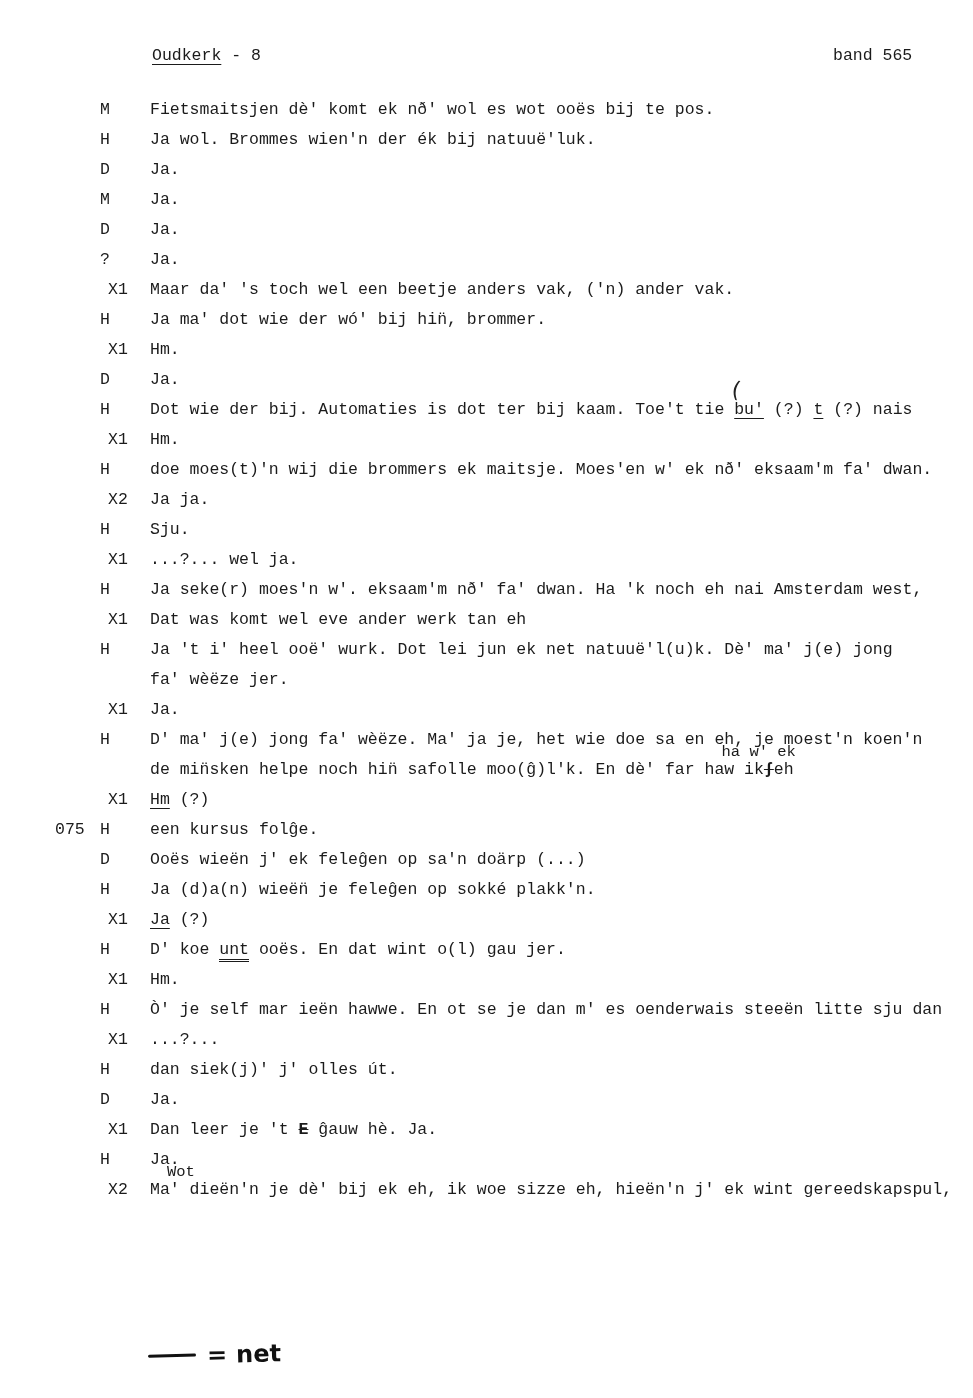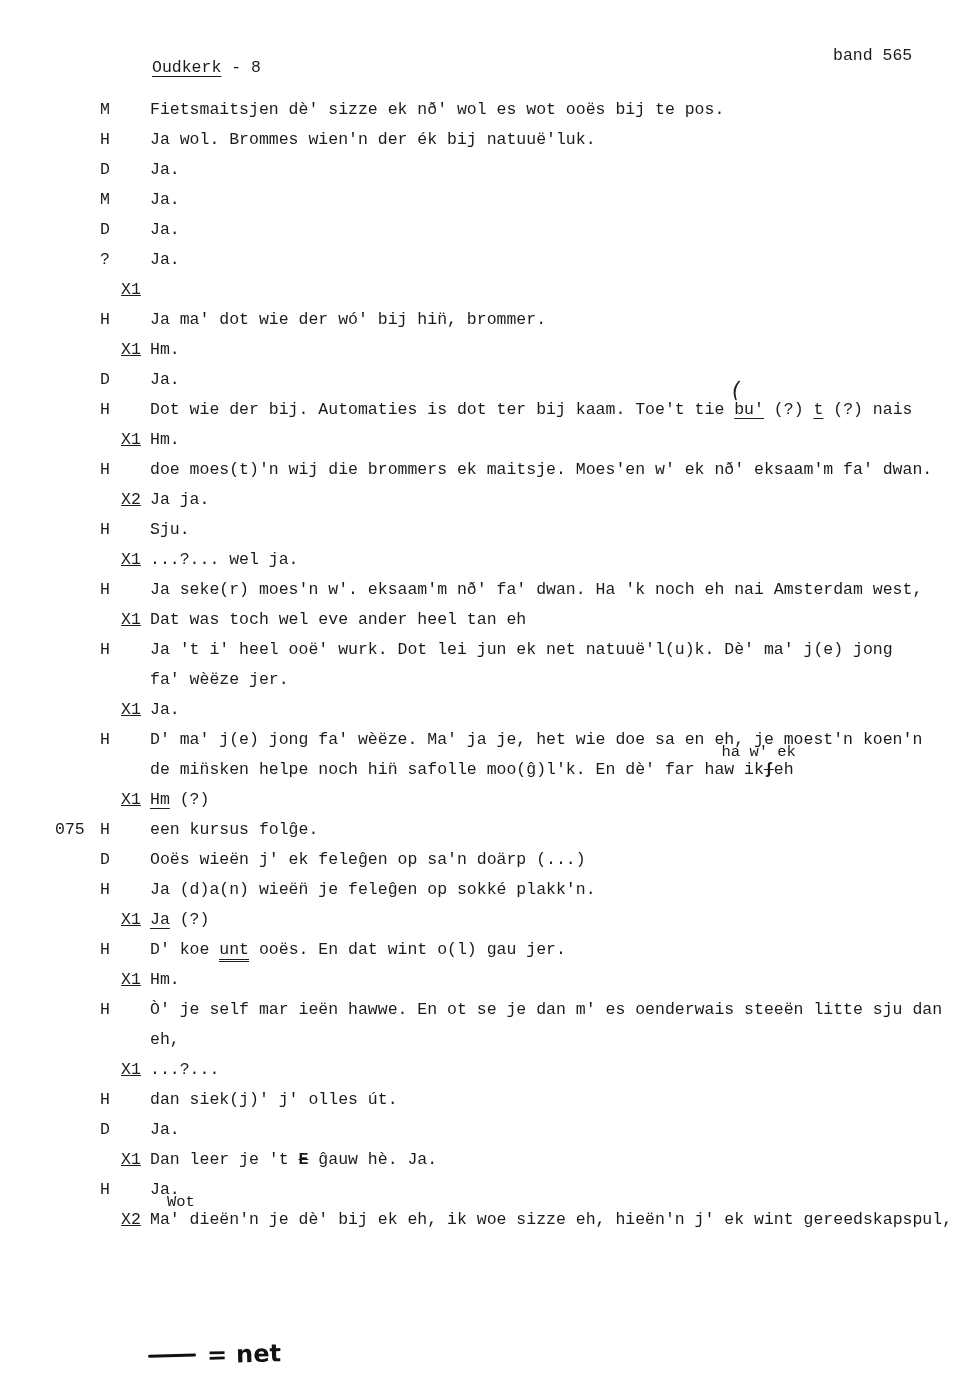--- a/index.html
+++ b/index.html
@@ -2,32 +2,32 @@
 <html><head>
 <meta charset="utf-8">
 <style>
   html,body{margin:0;padding:0;}
   body{
     width:973px;height:1398px;position:relative;overflow:hidden;
     background:#ffffff;color:#1b1b1b;
     font-family:"Liberation Mono","DejaVu Sans Mono",monospace;
   }
   .header{position:absolute;top:46px;left:0;width:973px;height:30px;font-size:16.5px;}
-  .title{position:absolute;left:152px;top:0;white-space:nowrap;margin-top:12px;}
+  .title{position:absolute;left:152px;top:0;white-space:nowrap;}
   .title-underlined{text-decoration:underline;text-underline-offset:4px;}
   .band{position:absolute;left:833px;top:0;white-space:nowrap;}
 
   .transcript{position:absolute;top:95px;left:0;width:973px;}
   .line{
     position:relative;padding-left:150px;min-height:30px;line-height:30px;
     font-size:16.5px;white-space:nowrap;
   }
   .num{position:absolute;left:55px;}
   .sp{position:absolute;left:100px;}
-  .sp.x{left:121px;text-decoration:underline;}
+  .sp.x{left:108px;}
   .seg-u{text-decoration:underline;text-underline-offset:4px;}
   .seg-u2{border-bottom:3px double #1b1b1b;text-align:right;}
   .seg-strike{text-decoration:line-through;font-weight:bold;}
   .seg-over{position:relative;}
   .over-label{position:absolute;left:-3px;top:-15px;font-size:15.5px;line-height:15px;padding-left:20px;}
 
   .paren-mark{
     position:absolute;left:732px;top:377px;font-size:22px;color:#222;
     font-family:"DejaVu Sans",sans-serif;transform:rotate(10deg);
   }
@@ -43,52 +43,51 @@
 </style>
 </head>
 <body>
 
 <div class="header">
   <div class="title"><span class="title-underlined">Oudkerk</span><span> - 8</span></div>
   <div class="band">band 565</div>
 </div>
 
 <div class="transcript">
-    <div class="line"><span class="sp">M</span><span><span>Fietsmaitsjen dè' sizze ek nð' wol es wot ooës bij te pos.</span></span></div>
+    <div class="line"><span class="sp">M</span><span><span>Fietsmaitsjen dè' komt ek nð' wol es wot ooës bij te pos.</span></span></div>
     <div class="line"><span class="sp">H</span><span><span>Ja wol. Brommes wien'n der ék bij natuuë'luk.</span></span></div>
     <div class="line"><span class="sp">D</span><span><span>Ja.</span></span></div>
     <div class="line"><span class="sp">M</span><span><span>Ja.</span></span></div>
     <div class="line"><span class="sp">D</span><span><span>Ja.</span></span></div>
     <div class="line"><span class="sp">?</span><span><span>Ja.</span></span></div>
-    <div class="line"><span class="sp x">X1</span></div>
+    <div class="line"><span class="sp x">X1</span><span><span>Maar da' 's toch wel een beetje anders vak, ('n) ander vak.</span></span></div>
     <div class="line"><span class="sp">H</span><span><span>Ja ma' dot wie der wó' bij hin̈, brommer.</span></span></div>
     <div class="line"><span class="sp x">X1</span><span><span>Hm.</span></span></div>
     <div class="line"><span class="sp">D</span><span><span>Ja.</span></span></div>
     <div class="line"><span class="sp">H</span><span><span>Dot wie der bij. Automaties is dot ter bij kaam. Toe't tie </span><span class="seg-u">bu'</span><span> (?) </span><span class="seg-u">t</span><span> (?) nais</span></span></div>
     <div class="line"><span class="sp x">X1</span><span><span>Hm.</span></span></div>
     <div class="line"><span class="sp">H</span><span><span>doe moes(t)'n wij die brommers ek maitsje. Moes'en w' ek nð' eksaam'm fa' dwan.</span></span></div>
     <div class="line"><span class="sp x">X2</span><span><span>Ja ja.</span></span></div>
     <div class="line"><span class="sp">H</span><span><span>Sju.</span></span></div>
     <div class="line"><span class="sp x">X1</span><span><span>...?... wel ja.</span></span></div>
     <div class="line"><span class="sp">H</span><span><span>Ja seke(r) moes'n w'. eksaam'm nð' fa' dwan. Ha 'k noch eh nai Amsterdam west,</span></span></div>
-    <div class="line"><span class="sp x">X1</span><span><span>Dat was toch wel eve ander heel tan eh</span></span></div>
+    <div class="line"><span class="sp x">X1</span><span><span>Dat was komt wel eve ander werk tan eh</span></span></div>
     <div class="line"><span class="sp">H</span><span><span>Ja 't i' heel ooë' wurk. Dot lei jun ek net natuuë'l(u)k. Dè' ma' j(e) jong</span></span></div>
     <div class="line"><span><span>fa' wèëze jer.</span></span></div>
     <div class="line"><span class="sp x">X1</span><span><span>Ja.</span></span></div>
     <div class="line"><span class="sp">H</span><span><span>D' ma' j(e) jong fa' wèëze. Ma' ja je, het wie doe sa en eh, je moest'n koen'n</span></span></div>
     <div class="line"><span><span>de min̈sken helpe noch hin̈ safolle moo(ĝ)l'k. En dè' far </span><span class="seg-over">haw ik<span class="over-label">ha w' ek</span></span><span class="seg-strike">ʃ</span><span>eh</span></span></div>
     <div class="line"><span class="sp x">X1</span><span><span class="seg-u">Hm</span><span> (?)</span></span></div>
     <div class="line"><span class="num">075</span><span class="sp">H</span><span><span>een kursus folĝe.</span></span></div>
     <div class="line"><span class="sp">D</span><span><span>Ooës wieën j' ek feleĝen op sa'n doärp (...)</span></span></div>
     <div class="line"><span class="sp">H</span><span><span>Ja (d)a(n) wieën̈ je feleĝen op sokké plakk'n.</span></span></div>
     <div class="line"><span class="sp x">X1</span><span><span class="seg-u">Ja</span><span> (?)</span></span></div>
     <div class="line"><span class="sp">H</span><span><span>D' koe </span><span class="seg-u2">unt</span><span> ooës. En dat wint o(l) gau jer.</span></span></div>
     <div class="line"><span class="sp x">X1</span><span><span>Hm.</span></span></div>
     <div class="line"><span class="sp">H</span><span><span>Ò' je self mar ieën hawwe. En ot se je dan m' es oenderwais steeën litte sju dan</span></span></div>
-    <div class="line"><span><span>eh,</span></span></div>
     <div class="line"><span class="sp x">X1</span><span><span>...?...</span></span></div>
     <div class="line"><span class="sp">H</span><span><span>dan siek(j)' j' olles út.</span></span></div>
     <div class="line"><span class="sp">D</span><span><span>Ja.</span></span></div>
     <div class="line"><span class="sp x">X1</span><span><span>Dan leer je 't </span><span class="seg-strike">E</span><span> ĝauw hè. Ja.</span></span></div>
     <div class="line"><span class="sp">H</span><span><span>Ja.</span></span></div>
     <div class="line"><span class="sp x">X2</span><span><span class="seg-over">Ma'<span class="over-label">Wot</span></span><span> dieën'n je dè' bij ek eh, ik woe sizze eh, hieën'n j' ek wint gereedskapspul,</span></span></div>
   </div>
 
 <div class="paren-mark">(</div>
 

